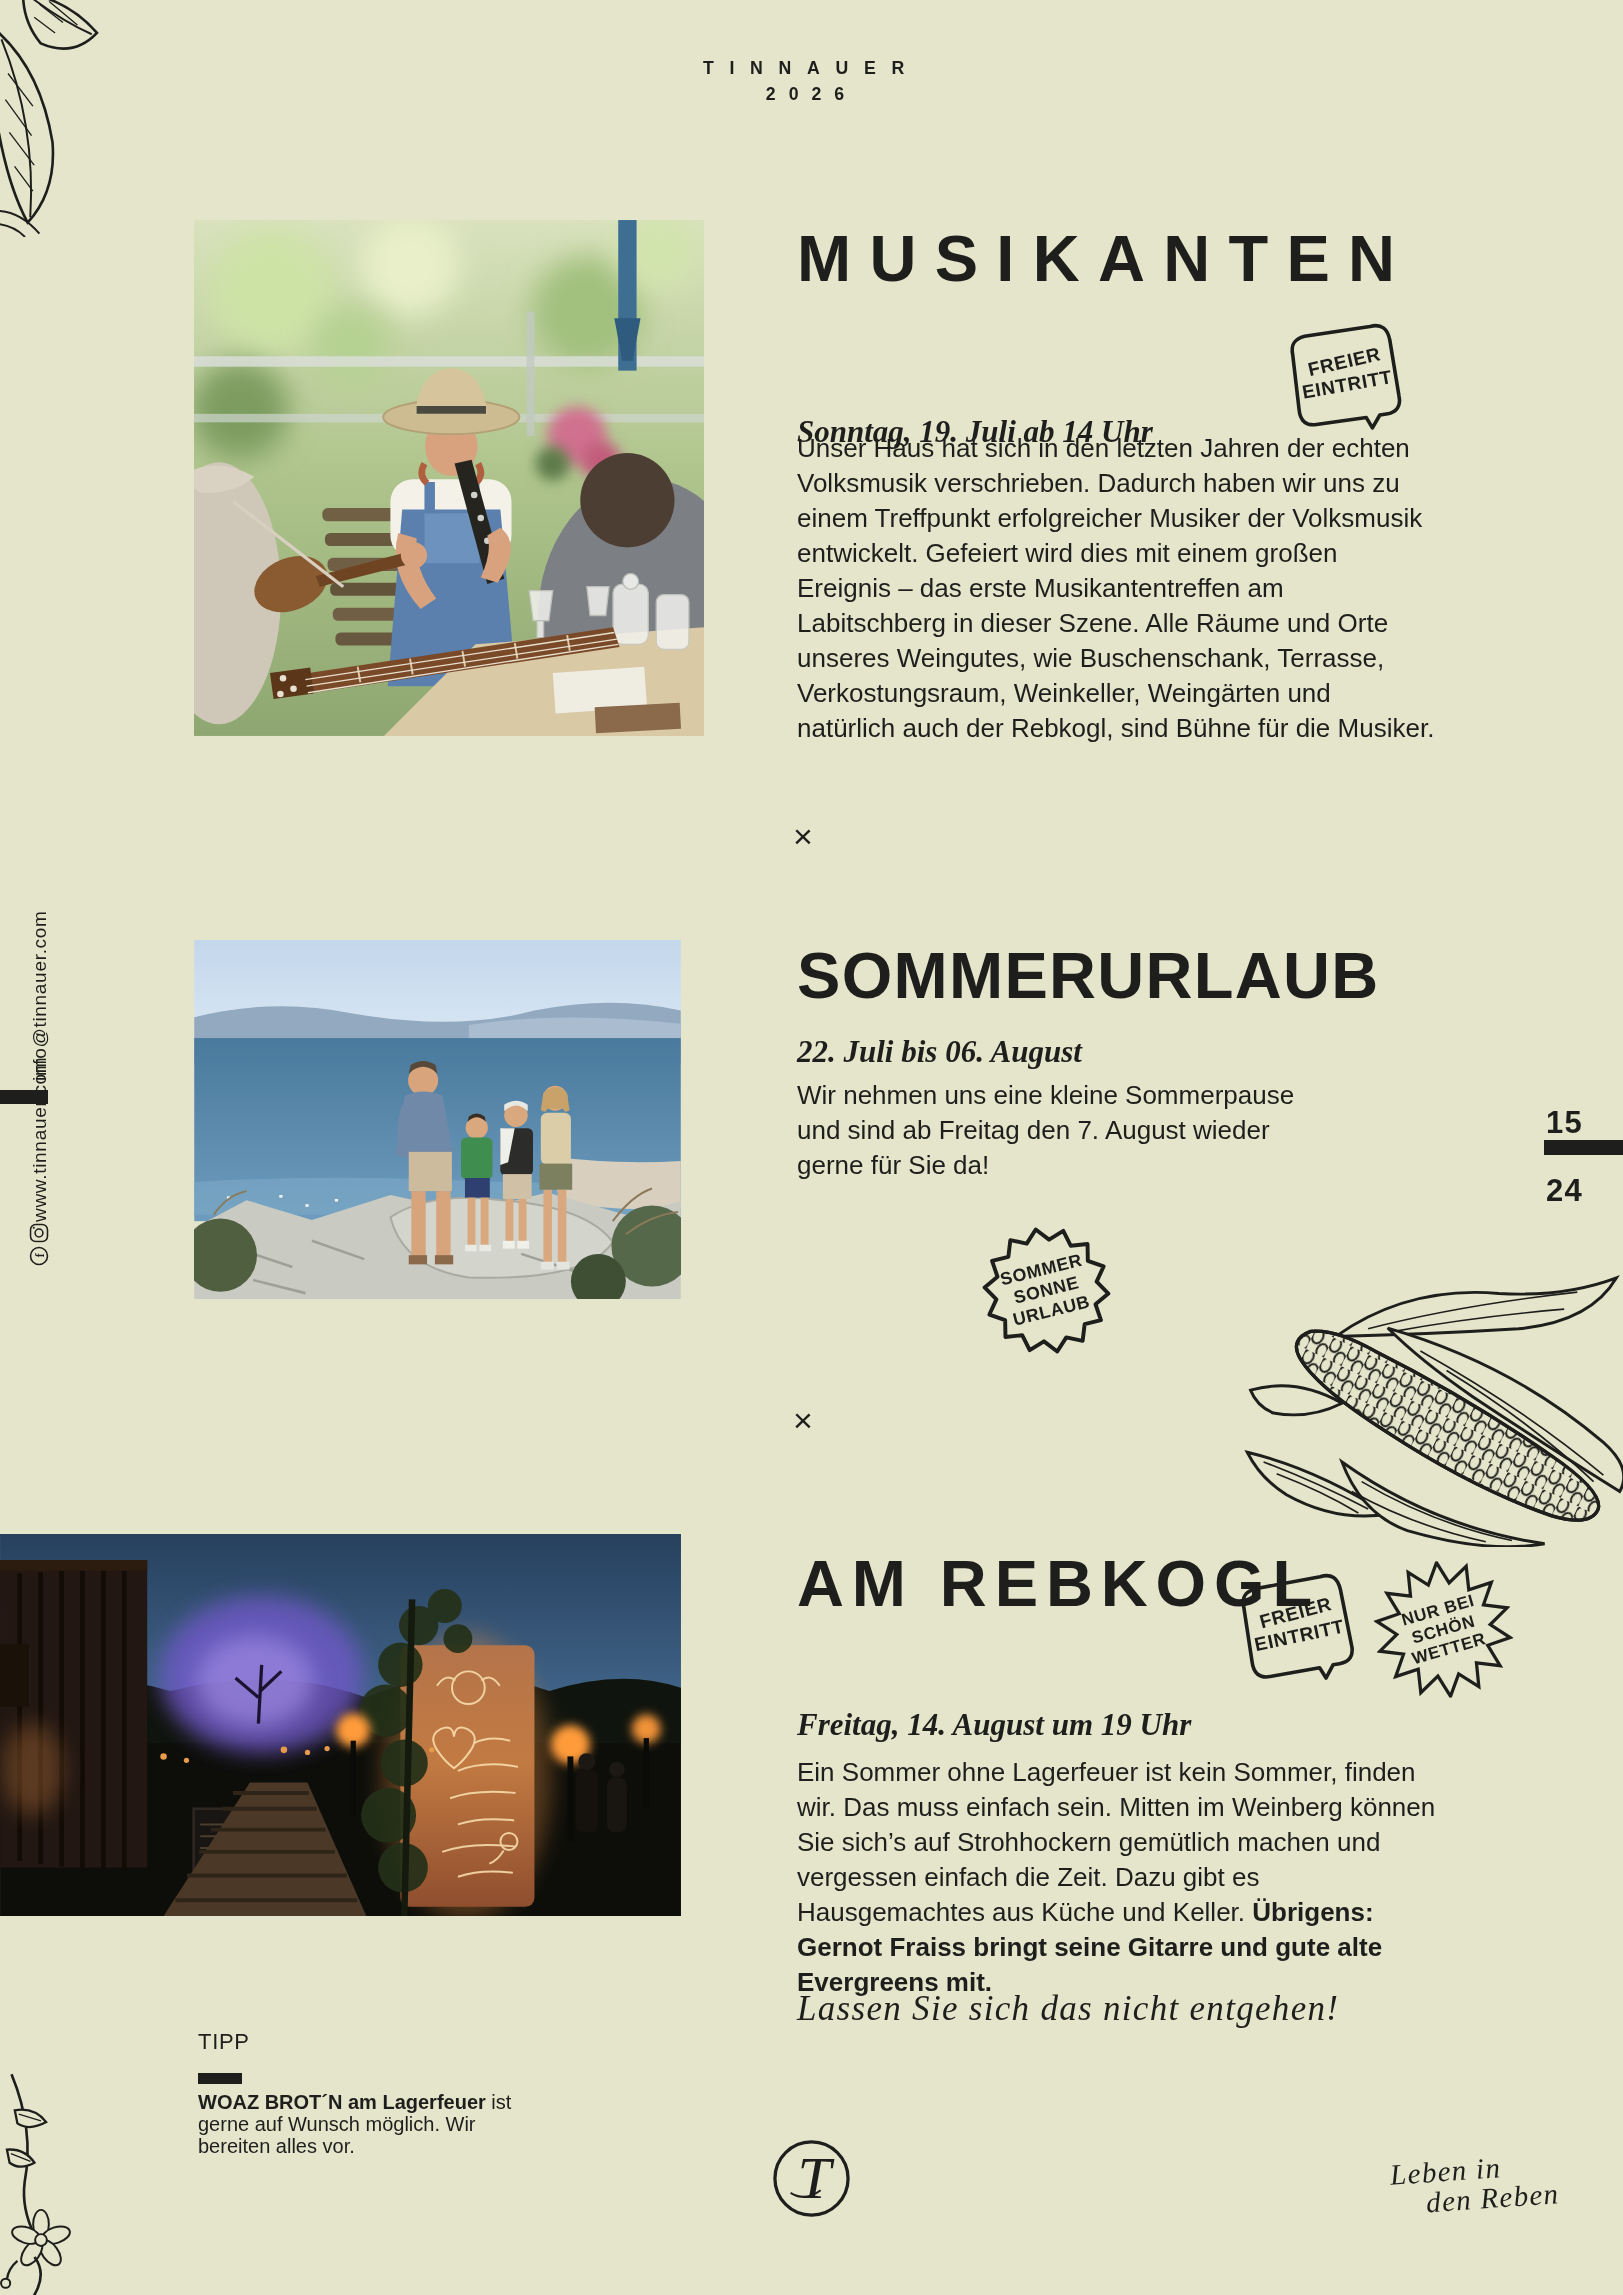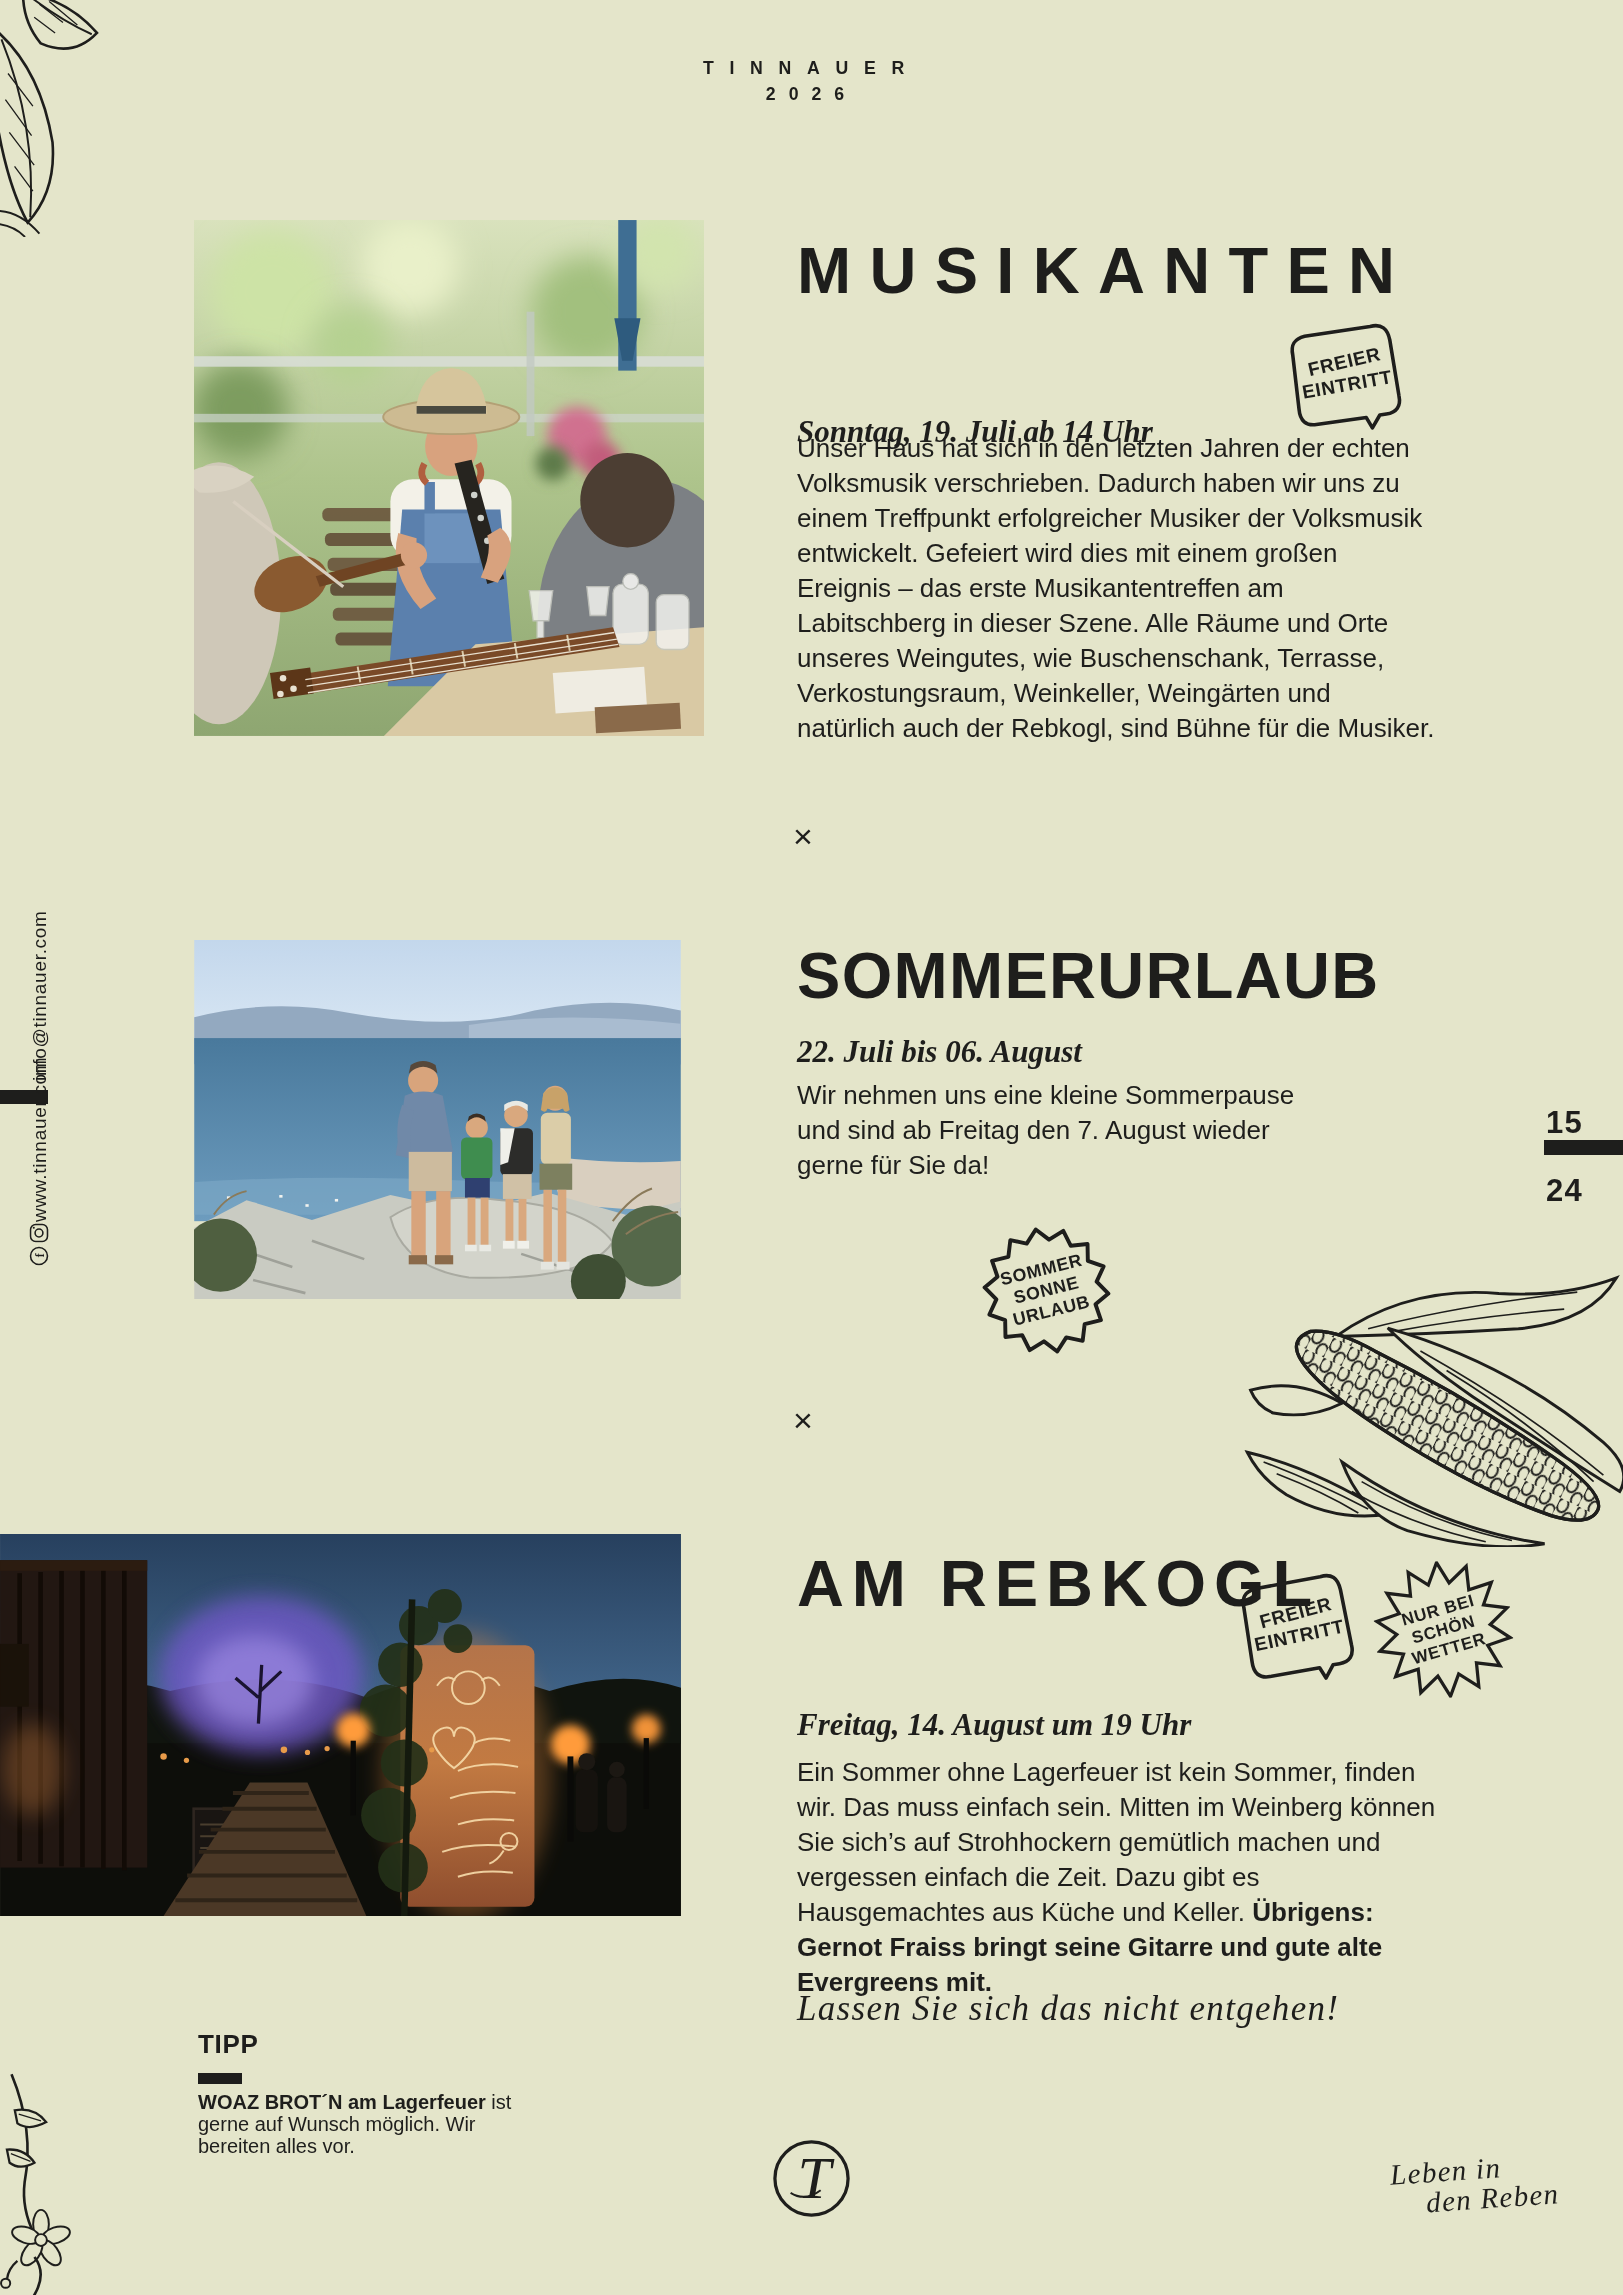--- a/index.html
+++ b/index.html
@@ -17,21 +17,21 @@
   .sep{font-size:34px;line-height:34px;}
   .pagerNum{font-weight:700;font-size:31px;letter-spacing:1.3px;}
   .bar{background:#1e1e1c;}
   .vtext{writing-mode:vertical-rl;transform:rotate(180deg);font-size:19px;letter-spacing:0.7px;white-space:nowrap;}
   .badgeText{position:absolute;left:0;top:0;width:100%;height:88%;display:flex;flex-direction:column;
     align-items:center;justify-content:center;font-weight:700;font-size:19px;line-height:23.6px;letter-spacing:0.7px;}
   .stampText{position:absolute;left:0;top:0;width:100%;height:100%;display:flex;flex-direction:column;
     align-items:center;justify-content:center;font-weight:700;font-size:17.7px;line-height:21px;letter-spacing:0.7px;}
   .script{font-family:"Liberation Serif",serif;font-style:italic;font-size:35px;letter-spacing:1.3px;white-space:nowrap;}
   .tagline{font-family:"Liberation Serif",serif;font-style:italic;font-size:29px;line-height:30px;letter-spacing:1.3px;}
-  .tipLabel{font-weight:700;font-size:26px;letter-spacing:0.7px;}
+  .tipLabel{font-weight:400;font-size:22px;letter-spacing:0.7px;}
   .tipText{font-size:20px;line-height:22px;}
   svg{display:block;}
 </style>
 </head>
 <body>
 
 <div class="abs" style="left:0;top:-5.2px;">
   <svg width="105" height="242" viewBox="0 0 160 370" fill="none" stroke="#1e1e1c">
     <path d="M35,-5 Q105,8 148,58 Q112,96 62,74 Q34,40 35,-5 Z" fill="#e4e5ca" stroke-width="4"></path>
     <path d="M45,2 Q95,40 140,60" stroke-width="3"></path>
@@ -145,21 +145,21 @@
     </g>
     <g stroke="#e8e0cf" stroke-width="2">
       <path d="M170,702 L642,630 M172,712 L646,640 M174,722 L648,648"></path>
     </g>
     <circle cx="136" cy="700" r="5" fill="#e9e2d2"></circle>
       <circle cx="152" cy="716" r="5" fill="#e9e2d2"></circle>
       <circle cx="132" cy="724" r="5" fill="#e9e2d2"></circle>
   </svg>
 </div>
 
-<div class="abs title" style="left:797px;top:237px;letter-spacing:18.3px;text-align:right;">
+<div class="abs title" style="left:797px;top:225px;letter-spacing:18.3px;text-align:right;">
   <div>MUSIKANTEN</div>
 </div>
 
 <div class="abs date" style="left:797px;top:385px;margin-top:29px;">Sonntag, 19. Juli ab 14 Uhr</div>
 
 <div class="abs" style="left:1290px;top:325px;width:113px;height:110px;transform:rotate(-8deg);">
   <svg width="113" height="110" viewBox="0 0 172 168" fill="none" stroke="#1e1e1c" stroke-width="5.5" stroke-linejoin="round">
     <path d="M32,9 C15,11 9,19 10,35 L8,118 C7,136 15,145 31,145 L108,145 L115,162 L129,144 L139,144 C155,144 163,135 162,119 L160,33 C159,15 151,6 133,8 Z"></path>
   </svg>
   <div class="badgeText">

